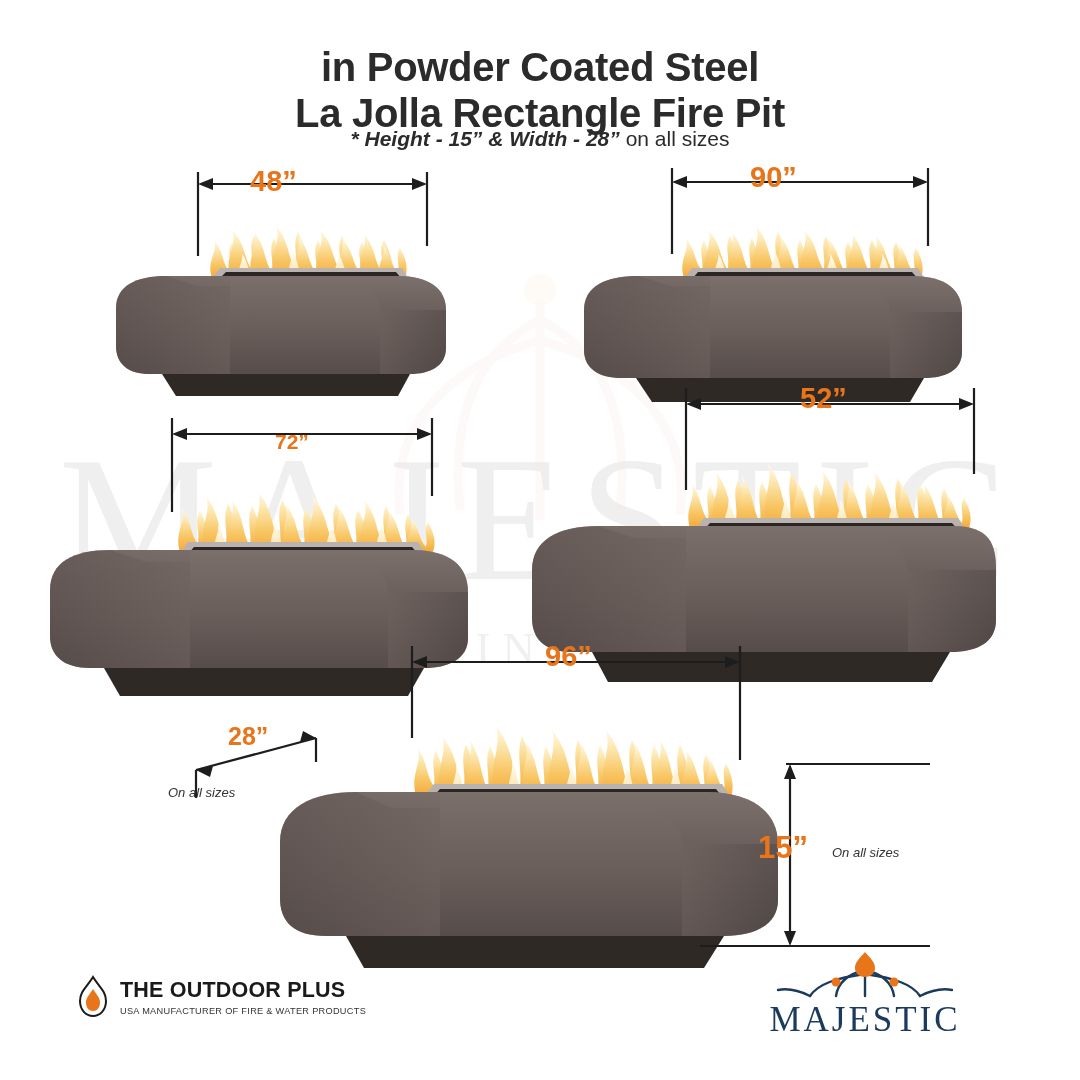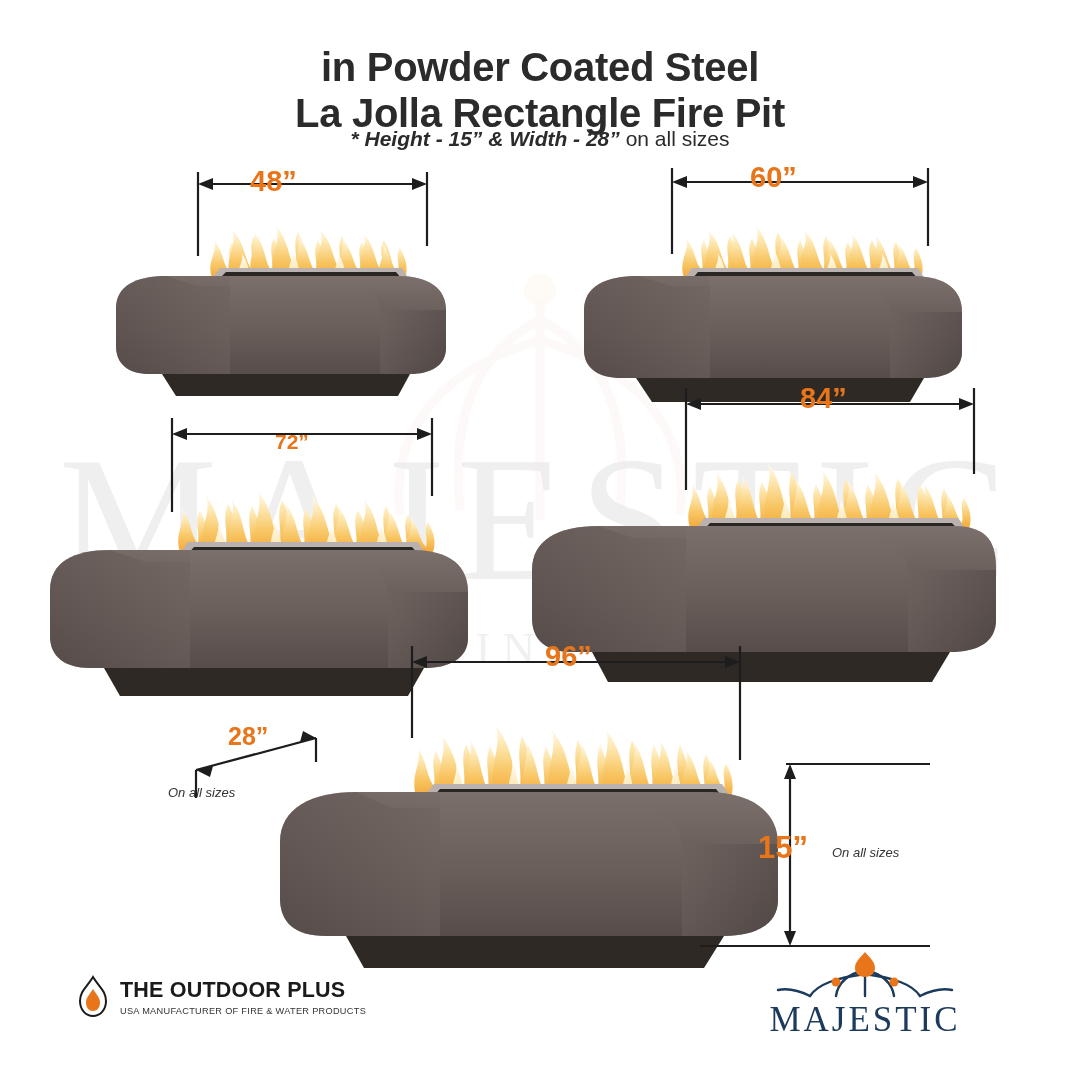--- a/index.html
+++ b/index.html
@@ -197,21 +197,21 @@
       <path d="M320 128 C316 118 324 112 322 104 C328 112 328 120 332 126 Z" fill="url(#gFlameIn)"></path>
     </g>
     <polygon points="116,140 372,140 358,118 132,118" fill="#b9b2ae"></polygon>
     <polygon points="126,136 364,136 352,122 138,122" fill="#2a2624"></polygon>
     <path d="M24 160 C24 136 46 126 78 126 L352 126 C386 126 402 140 402 162 L402 202 C402 220 386 228 364 228 L62 228 C38 228 24 218 24 200 Z" fill="url(#gFront)"></path>
     <path d="M24 160 C24 136 46 126 78 126 L150 126 L150 228 L62 228 C38 228 24 218 24 200 Z" fill="url(#gLeft)" opacity="0.55"></path>
     <path d="M78 126 L352 126 C386 126 402 140 402 162 L330 162 C328 144 316 136 294 136 L112 136 Z" fill="url(#gTop)" opacity="0.6"></path>
     <path d="M330 162 L402 162 L402 202 C402 220 386 228 364 228 L330 228 Z" fill="url(#gRight)" opacity="0.5"></path>
     <polygon points="76,228 364,228 350,252 92,252" fill="#2f2926"></polygon>
   </svg>
-  <div class="dimlabel" style="left:190px;top:11px;font-size:29px;">60”</div>
+  <div class="dimlabel" style="left:190px;top:11px;font-size:29px;">90”</div>
 </div>
 
 <div class="unit" style="left:20px;top:400px;width:460px;height:280px;">
   <svg width="460" height="280" viewBox="0 0 460 280">
     <g stroke="#1d1d1d" stroke-width="2.2" fill="none">
       <line x1="152" y1="18" x2="152" y2="112"></line>
       <line x1="412" y1="18" x2="412" y2="96"></line>
       <line x1="158" y1="34" x2="406" y2="34"></line>
     </g>
     <polygon points="152,34 167,28 167,40" fill="#1d1d1d"></polygon>
@@ -270,21 +270,21 @@
       <path d="M390 158 C386 146 394 140 392 130 C398 140 398 150 402 156 Z" fill="url(#gFlameIn)"></path>
     </g>
     <polygon points="184,176 476,176 458,148 204,148" fill="#b9b2ae"></polygon>
     <polygon points="194,171 468,171 452,153 210,153" fill="#2a2624"></polygon>
     <path d="M32 200 C32 170 58 156 98 156 L452 156 C490 156 496 174 496 200 L496 250 C496 272 478 282 450 282 L72 282 C46 282 32 270 32 248 Z" fill="url(#gFront)"></path>
     <path d="M32 200 C32 170 58 156 98 156 L186 156 L186 282 L72 282 C46 282 32 270 32 248 Z" fill="url(#gLeft)" opacity="0.55"></path>
     <path d="M98 156 L452 156 C490 156 496 174 496 200 L408 200 C406 178 390 168 362 168 L134 168 Z" fill="url(#gTop)" opacity="0.6"></path>
     <path d="M408 200 L496 200 L496 250 C496 272 478 282 450 282 L408 282 Z" fill="url(#gRight)" opacity="0.5"></path>
     <polygon points="92,282 450,282 432,312 108,312" fill="#2f2926"></polygon>
   </svg>
-  <div class="dimlabel" style="left:300px;top:12px;font-size:29px;">84”</div>
+  <div class="dimlabel" style="left:300px;top:12px;font-size:29px;">52”</div>
 </div>
 
 <div class="unit" style="left:140px;top:630px;width:830px;height:330px;">
   <svg width="830" height="330" viewBox="0 0 830 330">
 
     <g stroke="#1d1d1d" stroke-width="2.2" fill="none">
       <line x1="272" y1="16" x2="272" y2="108"></line>
       <line x1="600" y1="16" x2="600" y2="130"></line>
       <line x1="278" y1="32" x2="594" y2="32"></line>
     </g>

